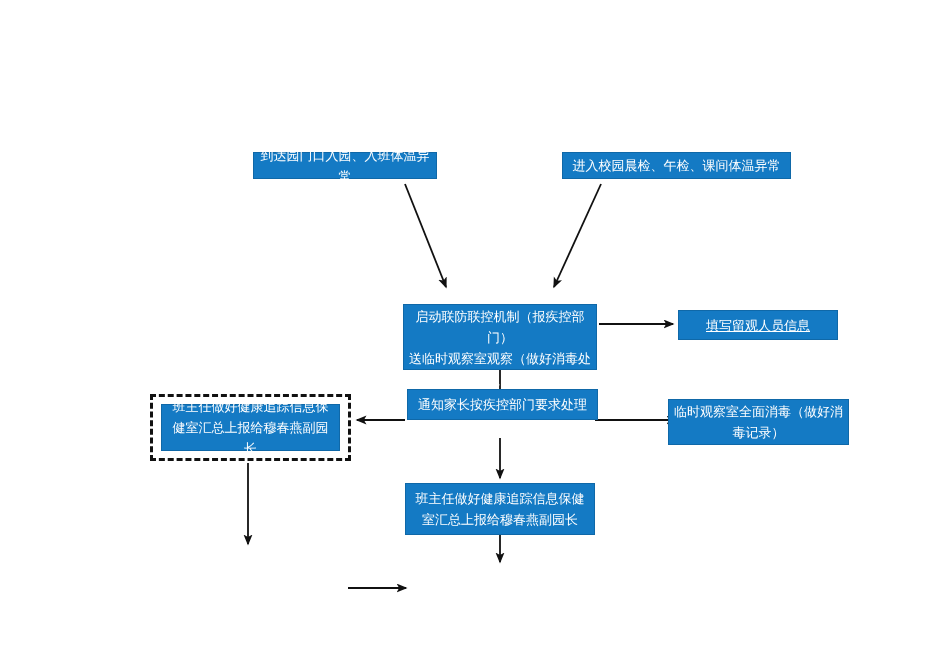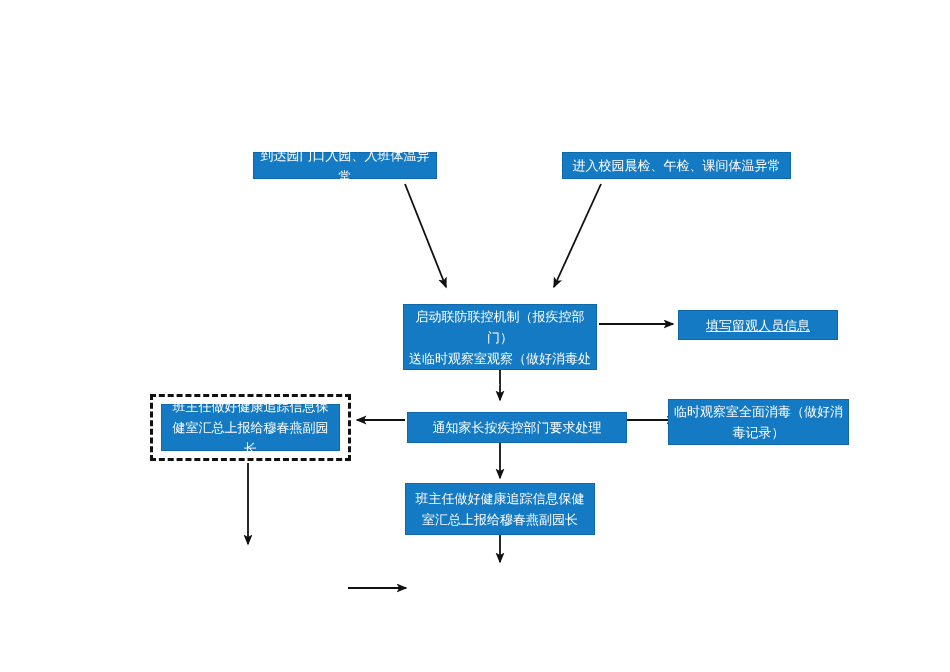--- a/index.html
+++ b/index.html
@@ -44,21 +44,21 @@
     position:absolute;
     left:0;top:0;
     width:950px;height:672px;
     pointer-events:none;
   }
   
   #n-arrive    {left:253px; top:152px; width:184px; height:27px;}
   #n-campus    {left:562px; top:152px; width:229px; height:27px;}
   #n-emergency {left:403px; top:304px; width:194px; height:66px;}
   #n-fill      {left:678px; top:310px; width:160px; height:30px;text-decoration:underline;}
-  #n-notify    {left:407px; top:412px; width:220px; height:31px;}
+  #n-notify    {left:407px; top:389px; width:191px; height:31px;}
   #n-disinfect {left:668px; top:399px; width:181px; height:46px;}
   #d-track     {left:150px; top:394px; width:201px; height:67px;}
   #n-health    {left:405px; top:483px; width:190px; height:52px;}
   #d-home      {left:148px; top:549px; width:198px; height:70px;}
   #n-report    {left:411px; top:567px; width:186px; height:46px;}
 </style>
 </head>
 <body>
 
 <div id="canvas">

